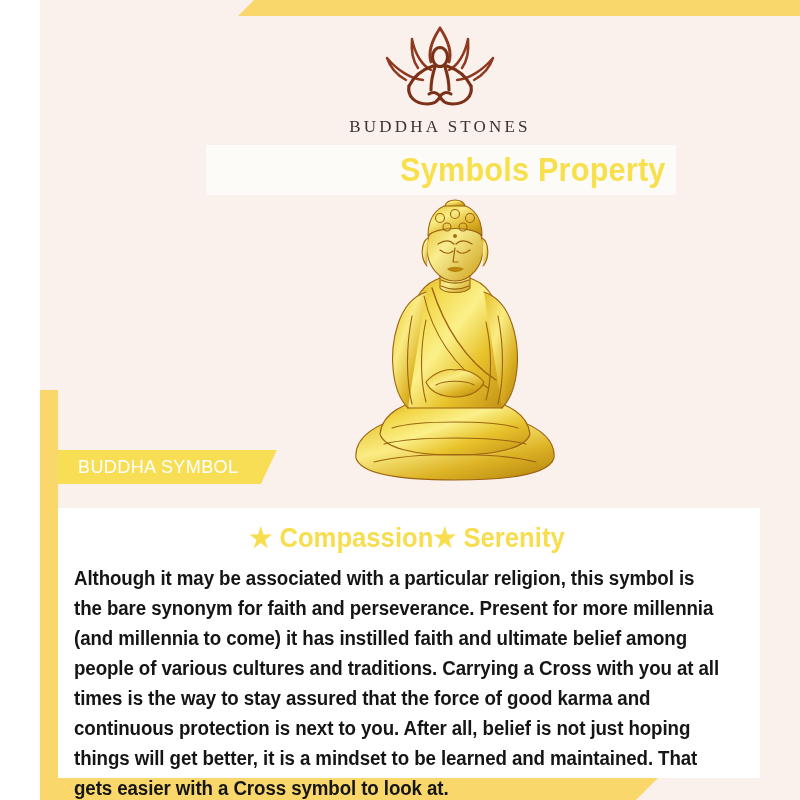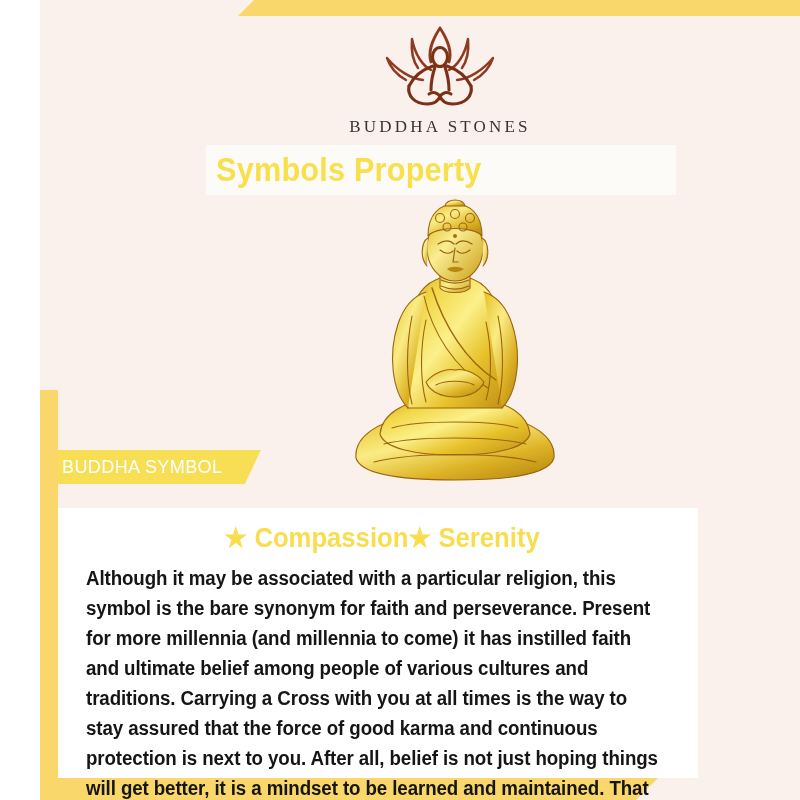--- a/index.html
+++ b/index.html
@@ -82,21 +82,21 @@
   
   .title-banner {
     position: absolute;
     top: 145px;
     left: 166px;
     width: 470px;
     height: 50px;
     background: #fdfbf8;
     display: flex;
     align-items: center;
-    justify-content: flex-start;
+    justify-content: flex-end;
   }
   .title-text {
     font-family: "Liberation Sans Narrow", "Liberation Sans", sans-serif;
     font-weight: bold;
     font-size: 33px;
     color: #f8df4c;
     letter-spacing: 0.2px;
     transform: scaleX(0.93);
   }
 
@@ -109,45 +109,45 @@
     height: 290px;
   }
   .statue-svg { display: block; width: 100%; height: 100%; }
 
   
   .ribbon {
     position: absolute;
     left: 18px;
     top: 450px;
     height: 34px;
-    padding: 0 30px 0 4px;
+    padding: 0 30px 0 20px;
     background: #f7de55;
     display: flex;
     align-items: center;
     clip-path: polygon(0 0, 100% 0, calc(100% - 16px) 100%, 0 100%);
   }
   .ribbon-label {
     font-family: "Liberation Sans Narrow", "Liberation Sans", sans-serif;
     font-size: 19px;
     color: #ffffff;
     letter-spacing: 0.4px;
     transform: scaleX(0.95);
     transform-origin: left center;
   }
 
   
   .content-panel {
     position: absolute;
     left: 18px;
     top: 508px;
-    width: 640px;
+    width: 702px;
     height: 270px;
     background: #ffffff;
     box-sizing: border-box;
-    padding: 8px 10px 0 18px;
+    padding: 8px 10px 0 6px;
   }
   .headline {
     text-align: center;
     font-family: "Liberation Sans Narrow", "Liberation Sans", sans-serif;
     font-weight: bold;
     font-size: 27px;
     color: #f8dd4e;
     white-space: nowrap;
     transform: scaleX(0.95);
     margin-top: 6px;

